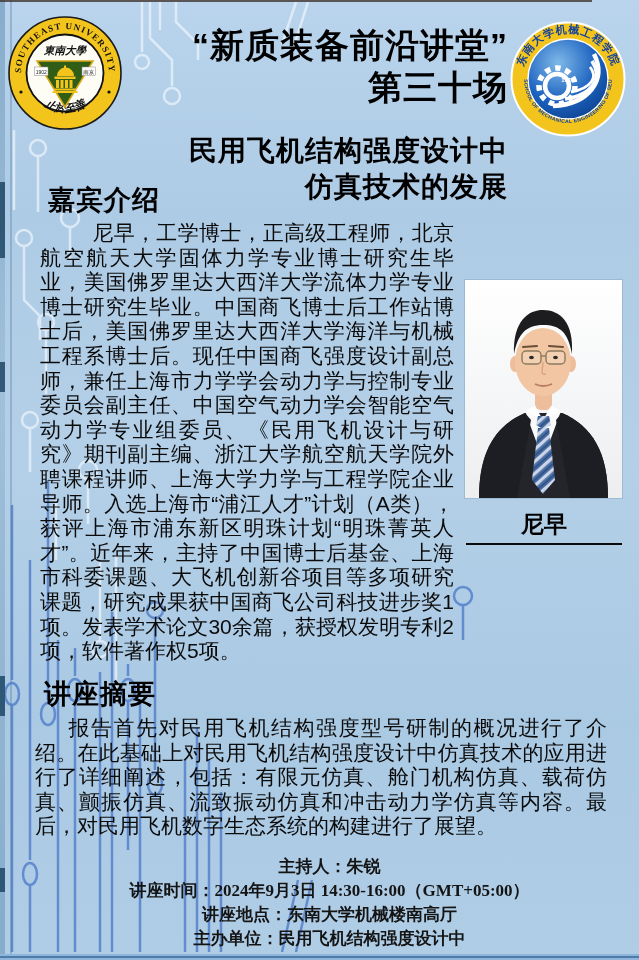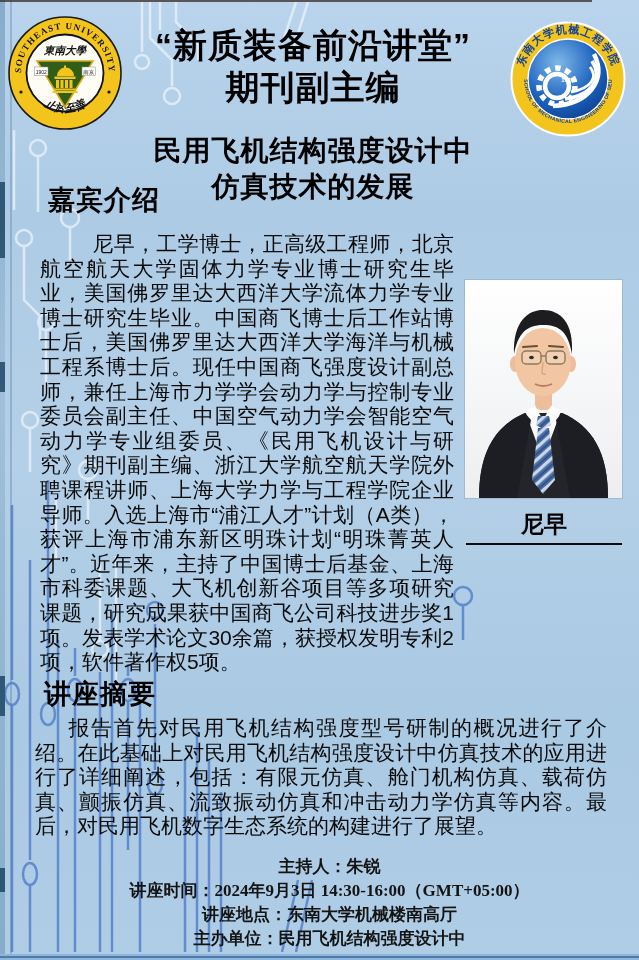--- a/index.html
+++ b/index.html
@@ -13,30 +13,30 @@
     background:linear-gradient(180deg,#7fa6c6,#9dbdd8 40%,#7fa6c6);opacity:.85;}
   .edge-line{position:absolute;left:10px;top:0;width:2px;height:960px;background:rgba(80,120,160,.35);}
   .edge-notch{position:absolute;left:0;width:5px;background:#16405f;opacity:.8;}
   .top-line{position:absolute;left:0;top:0;width:592px;height:2px;background:#3a2b22;opacity:.75;}
   .bottom-band{position:absolute;left:0;top:954px;width:639px;height:6px;background:#8fb6da;}
   .bottom-line{position:absolute;left:0;top:956px;width:639px;height:2px;background:#4d7cab;}
 
   .logo-left{position:absolute;left:8px;top:16px;width:114px;height:114px;}
   .logo-right{position:absolute;left:505px;top:20px;width:126px;height:118px;}
 
-  .title-block{position:absolute;left:118px;top:24px;width:390px;text-align:center;}
+  .title-block{position:absolute;left:118px;top:24px;width:390px;text-align:right;}
   .series-line{font-size:34px;font-weight:900;line-height:42px;letter-spacing:1px;color:#000;}
   .lecture-line{font-size:28px;font-weight:900;line-height:36px;letter-spacing:1px;color:#000;}
   .lecture-block{margin-top:25px;}
 
   .sec-heading{position:absolute;font-size:27px;font-weight:900;color:#000;letter-spacing:1px;}
   .h-guest{left:48px;top:182px;}
   .h-abstract{left:44px;top:676px;}
 
-  .bio{position:absolute;left:40px;top:232px;width:414px;
+  .bio{position:absolute;left:40px;top:221px;width:414px;
     font-size:21px;line-height:24.6px;font-weight:500;text-align:justify;
     text-indent:2.5em;color:#0b0b0b;}
   .abstract-text{position:absolute;left:35px;top:716px;width:572px;
     font-size:21px;line-height:24.5px;font-weight:500;text-align:justify;
     text-indent:1.6em;color:#0b0b0b;}
 
   .photo{position:absolute;left:465px;top:280px;width:157px;height:218px;
     box-shadow:0 0 0 1px rgba(120,150,175,.35);}
   .caption{position:absolute;left:458px;top:510px;width:172px;text-align:center;}
   .speaker-name{font-size:23px;font-weight:900;color:#000;line-height:28px;}
@@ -153,21 +153,21 @@
       <rect x="44.5" y="75" width="25" height="2"></rect>
     </g>
     <rect x="26.5" y="51" width="13.5" height="8.5" fill="#fff" stroke="#888" stroke-width="0.5"></rect>
     <text x="33.2" y="57.6" text-anchor="middle" font-size="5" fill="#222">1902</text>
     <rect x="74" y="51" width="13.5" height="8.5" fill="#fff" stroke="#888" stroke-width="0.5"></rect>
     <text x="80.8" y="58" text-anchor="middle" font-size="5.5" fill="#222">南京</text>
   </svg>
 
   <div class="title-block">
     <div class="series-line">“新质装备前沿讲堂”</div>
-    <div class="series-line">期刊副主编</div>
+    <div class="series-line">第三十场</div>
     <div class="lecture-block">
       <div class="lecture-line">民用飞机结构强度设计中</div>
       <div class="lecture-line">仿真技术的发展</div>
     </div>
   </div>
 
   <svg class="logo-right" viewBox="0 0 126 118">
     <defs>
       <radialGradient id="smeBlue" cx="38%" cy="30%" r="85%">
         <stop offset="0%" stop-color="#7fb8e8"></stop>

